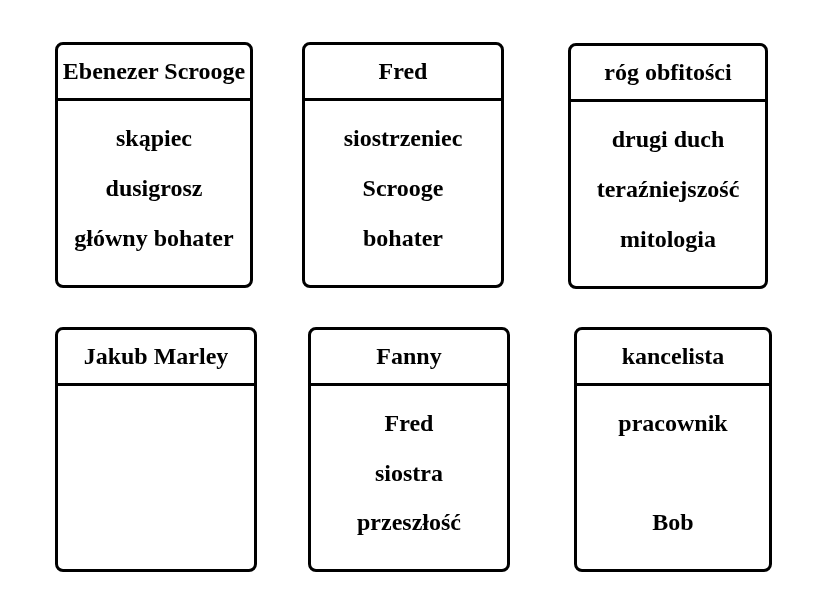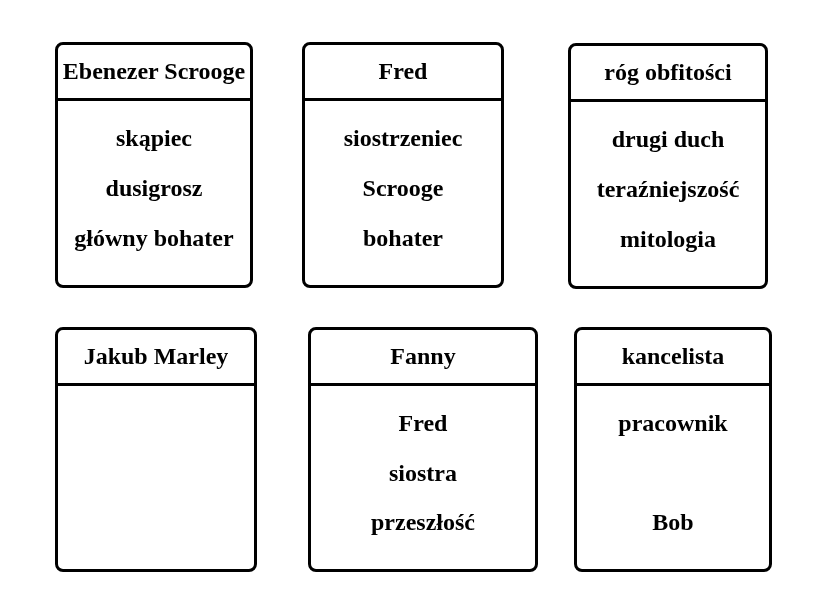--- a/index.html
+++ b/index.html
@@ -50,21 +50,21 @@
     font-weight: bold;
     line-height: 34px;
     white-space: nowrap;
     text-align: center;
   }
   
   .pos-0 { left: 55px;  top: 42px;  width: 198px; height: 246px; }
   .pos-1 { left: 302px; top: 42px;  width: 202px; height: 246px; }
   .pos-2 { left: 568px; top: 43px;  width: 200px; height: 246px; }
   .pos-3 { left: 55px;  top: 327px; width: 202px; height: 245px; }
-  .pos-4 { left: 308px; top: 327px; width: 230px; height: 245px; }
+  .pos-4 { left: 308px; top: 327px; width: 202px; height: 245px; }
   .pos-5 { left: 574px; top: 327px; width: 198px; height: 245px; font-family: Liberation Serif, serif; }
 </style>
 </head>
 <body>
 
 <div id="canvas">
 
   <div class="card pos-0">
     <div class="card-title">Ebenezer Scrooge</div>
     <div class="card-body">

